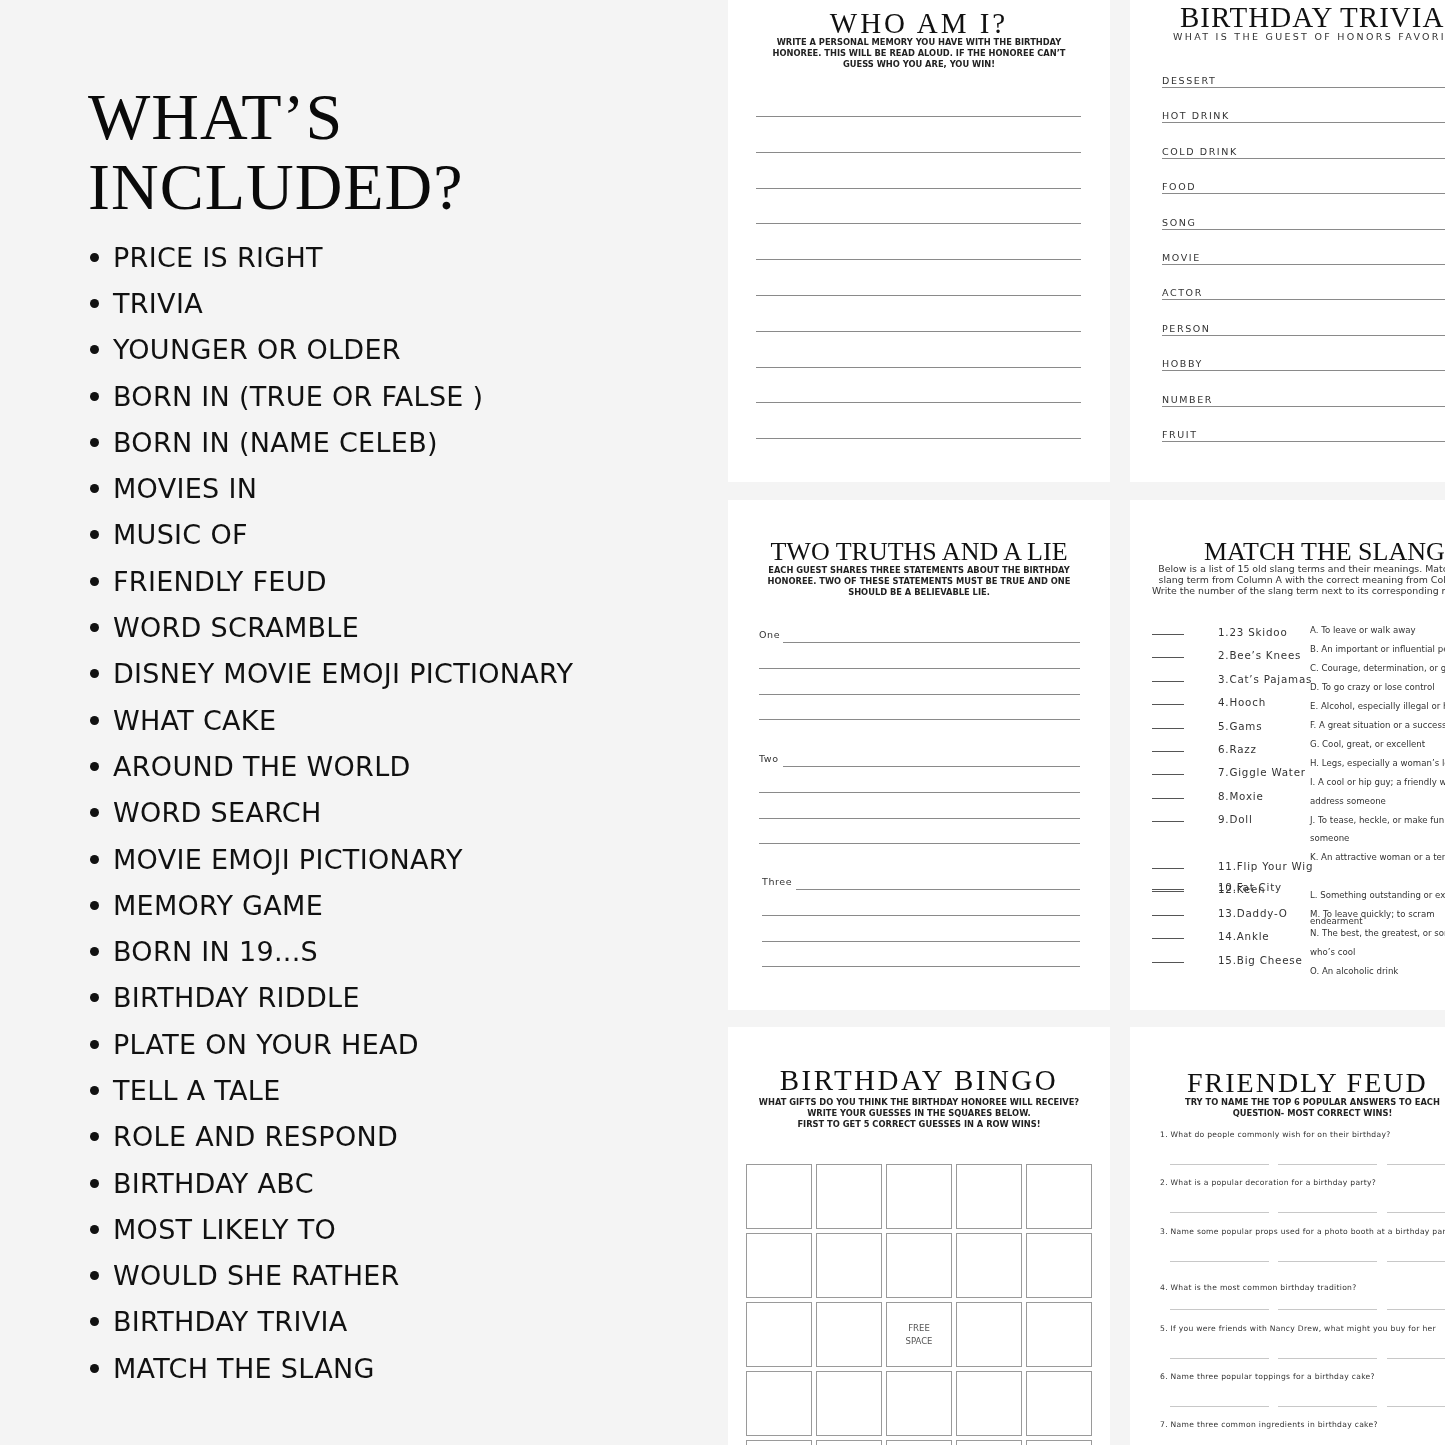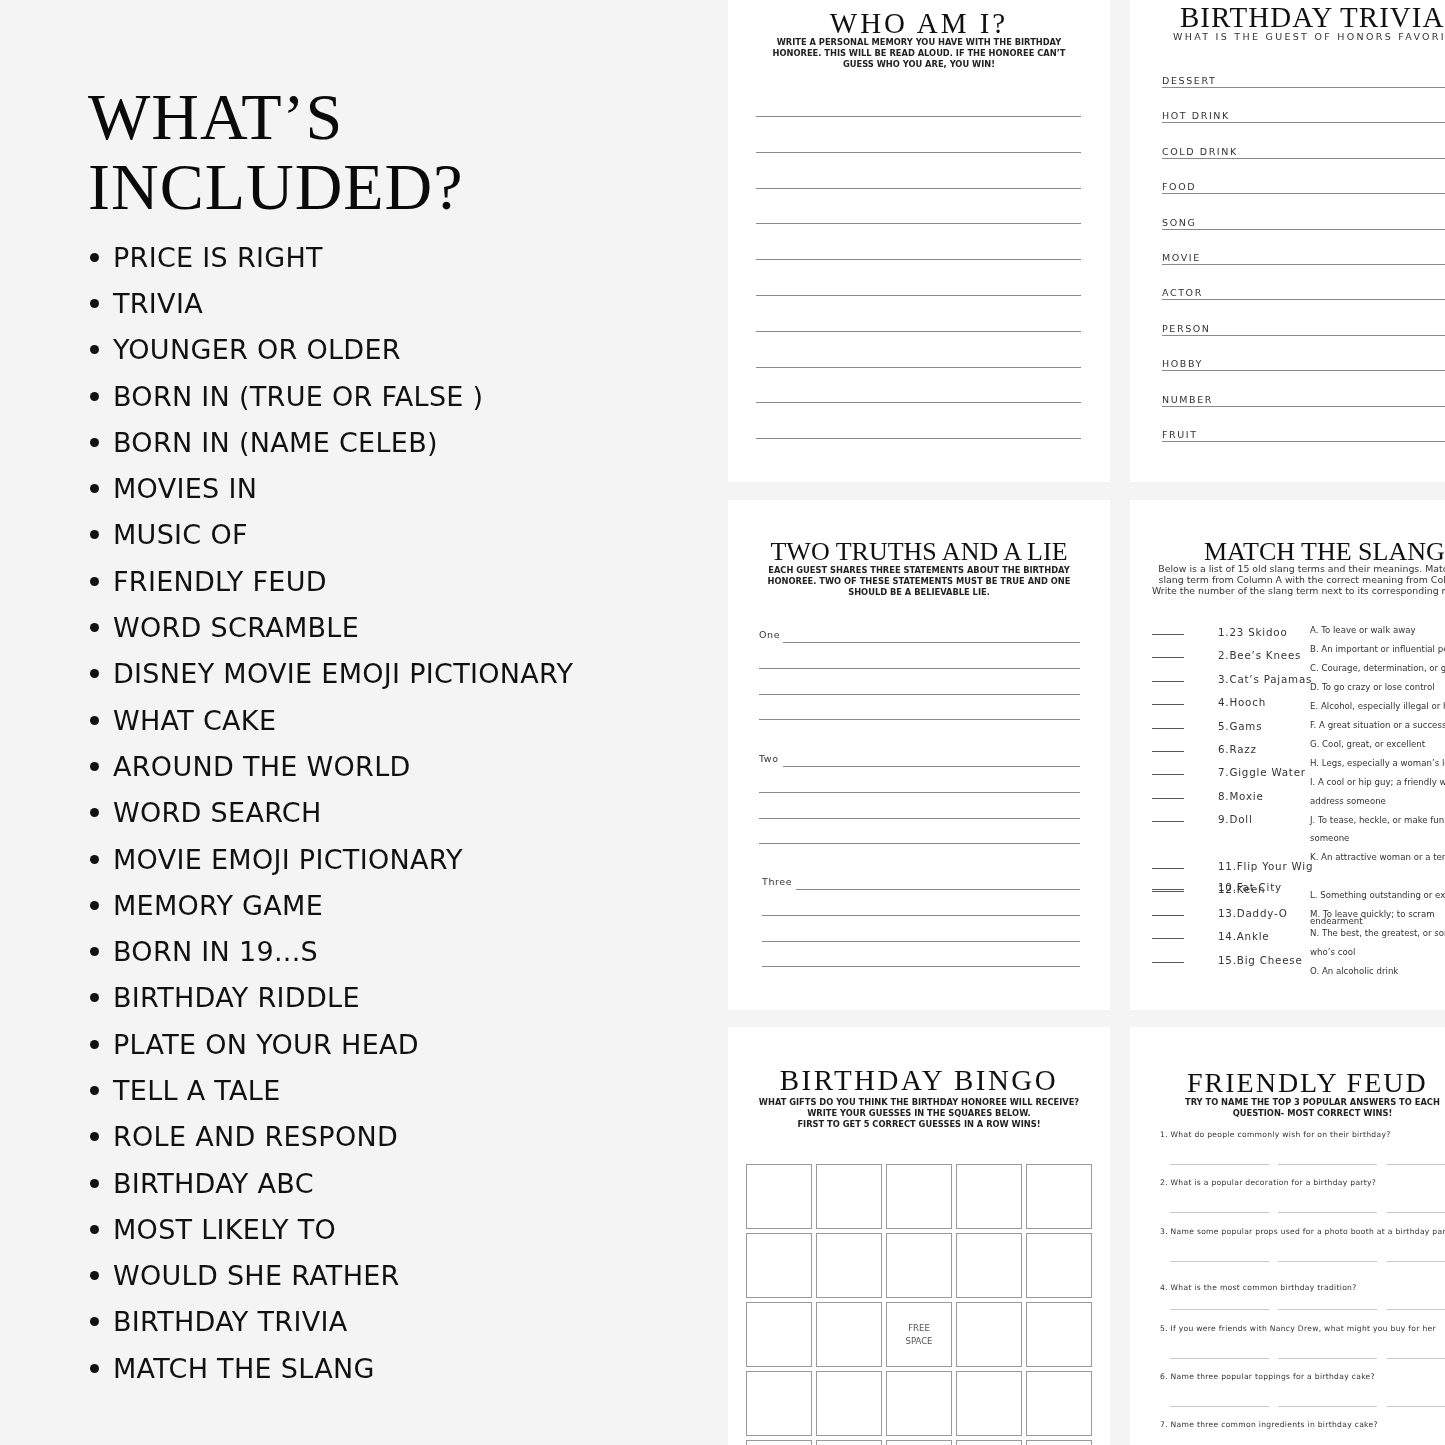--- a/index.html
+++ b/index.html
@@ -362,21 +362,21 @@
       <div class="bcell"></div>
       <div class="bcell"></div>
       <div class="bcell"></div>
       <div class="bcell"></div>
       <div class="bcell"></div>
     </div>
 </div>
 
 <div class="page p-feud" id="p-feud">
   <div class="ptitle">FRIENDLY FEUD</div>
-  <div class="fsub">TRY TO NAME THE TOP 3 POPULAR ANSWERS TO EACH
+  <div class="fsub">TRY TO NAME THE TOP 6 POPULAR ANSWERS TO EACH
 QUESTION- MOST CORRECT WINS!</div>
 <div class="fq" style="top: 103px;">1. What do people commonly wish for on their birthday?</div>
     <div class="fline" style="left: 40px; top: 137px;"></div>
     <div class="fline" style="left: 148px; top: 137px;"></div>
     <div class="fline" style="left: 257px; top: 137px;"></div>
     <div class="fq" style="top: 151.4px;">2. What is a popular decoration for a birthday party?</div>
     <div class="fline" style="left: 40px; top: 185.4px;"></div>
     <div class="fline" style="left: 148px; top: 185.4px;"></div>
     <div class="fline" style="left: 257px; top: 185.4px;"></div>
     <div class="fq" style="top: 199.8px;">3. Name some popular props used for a photo booth at a  birthday party?</div>

